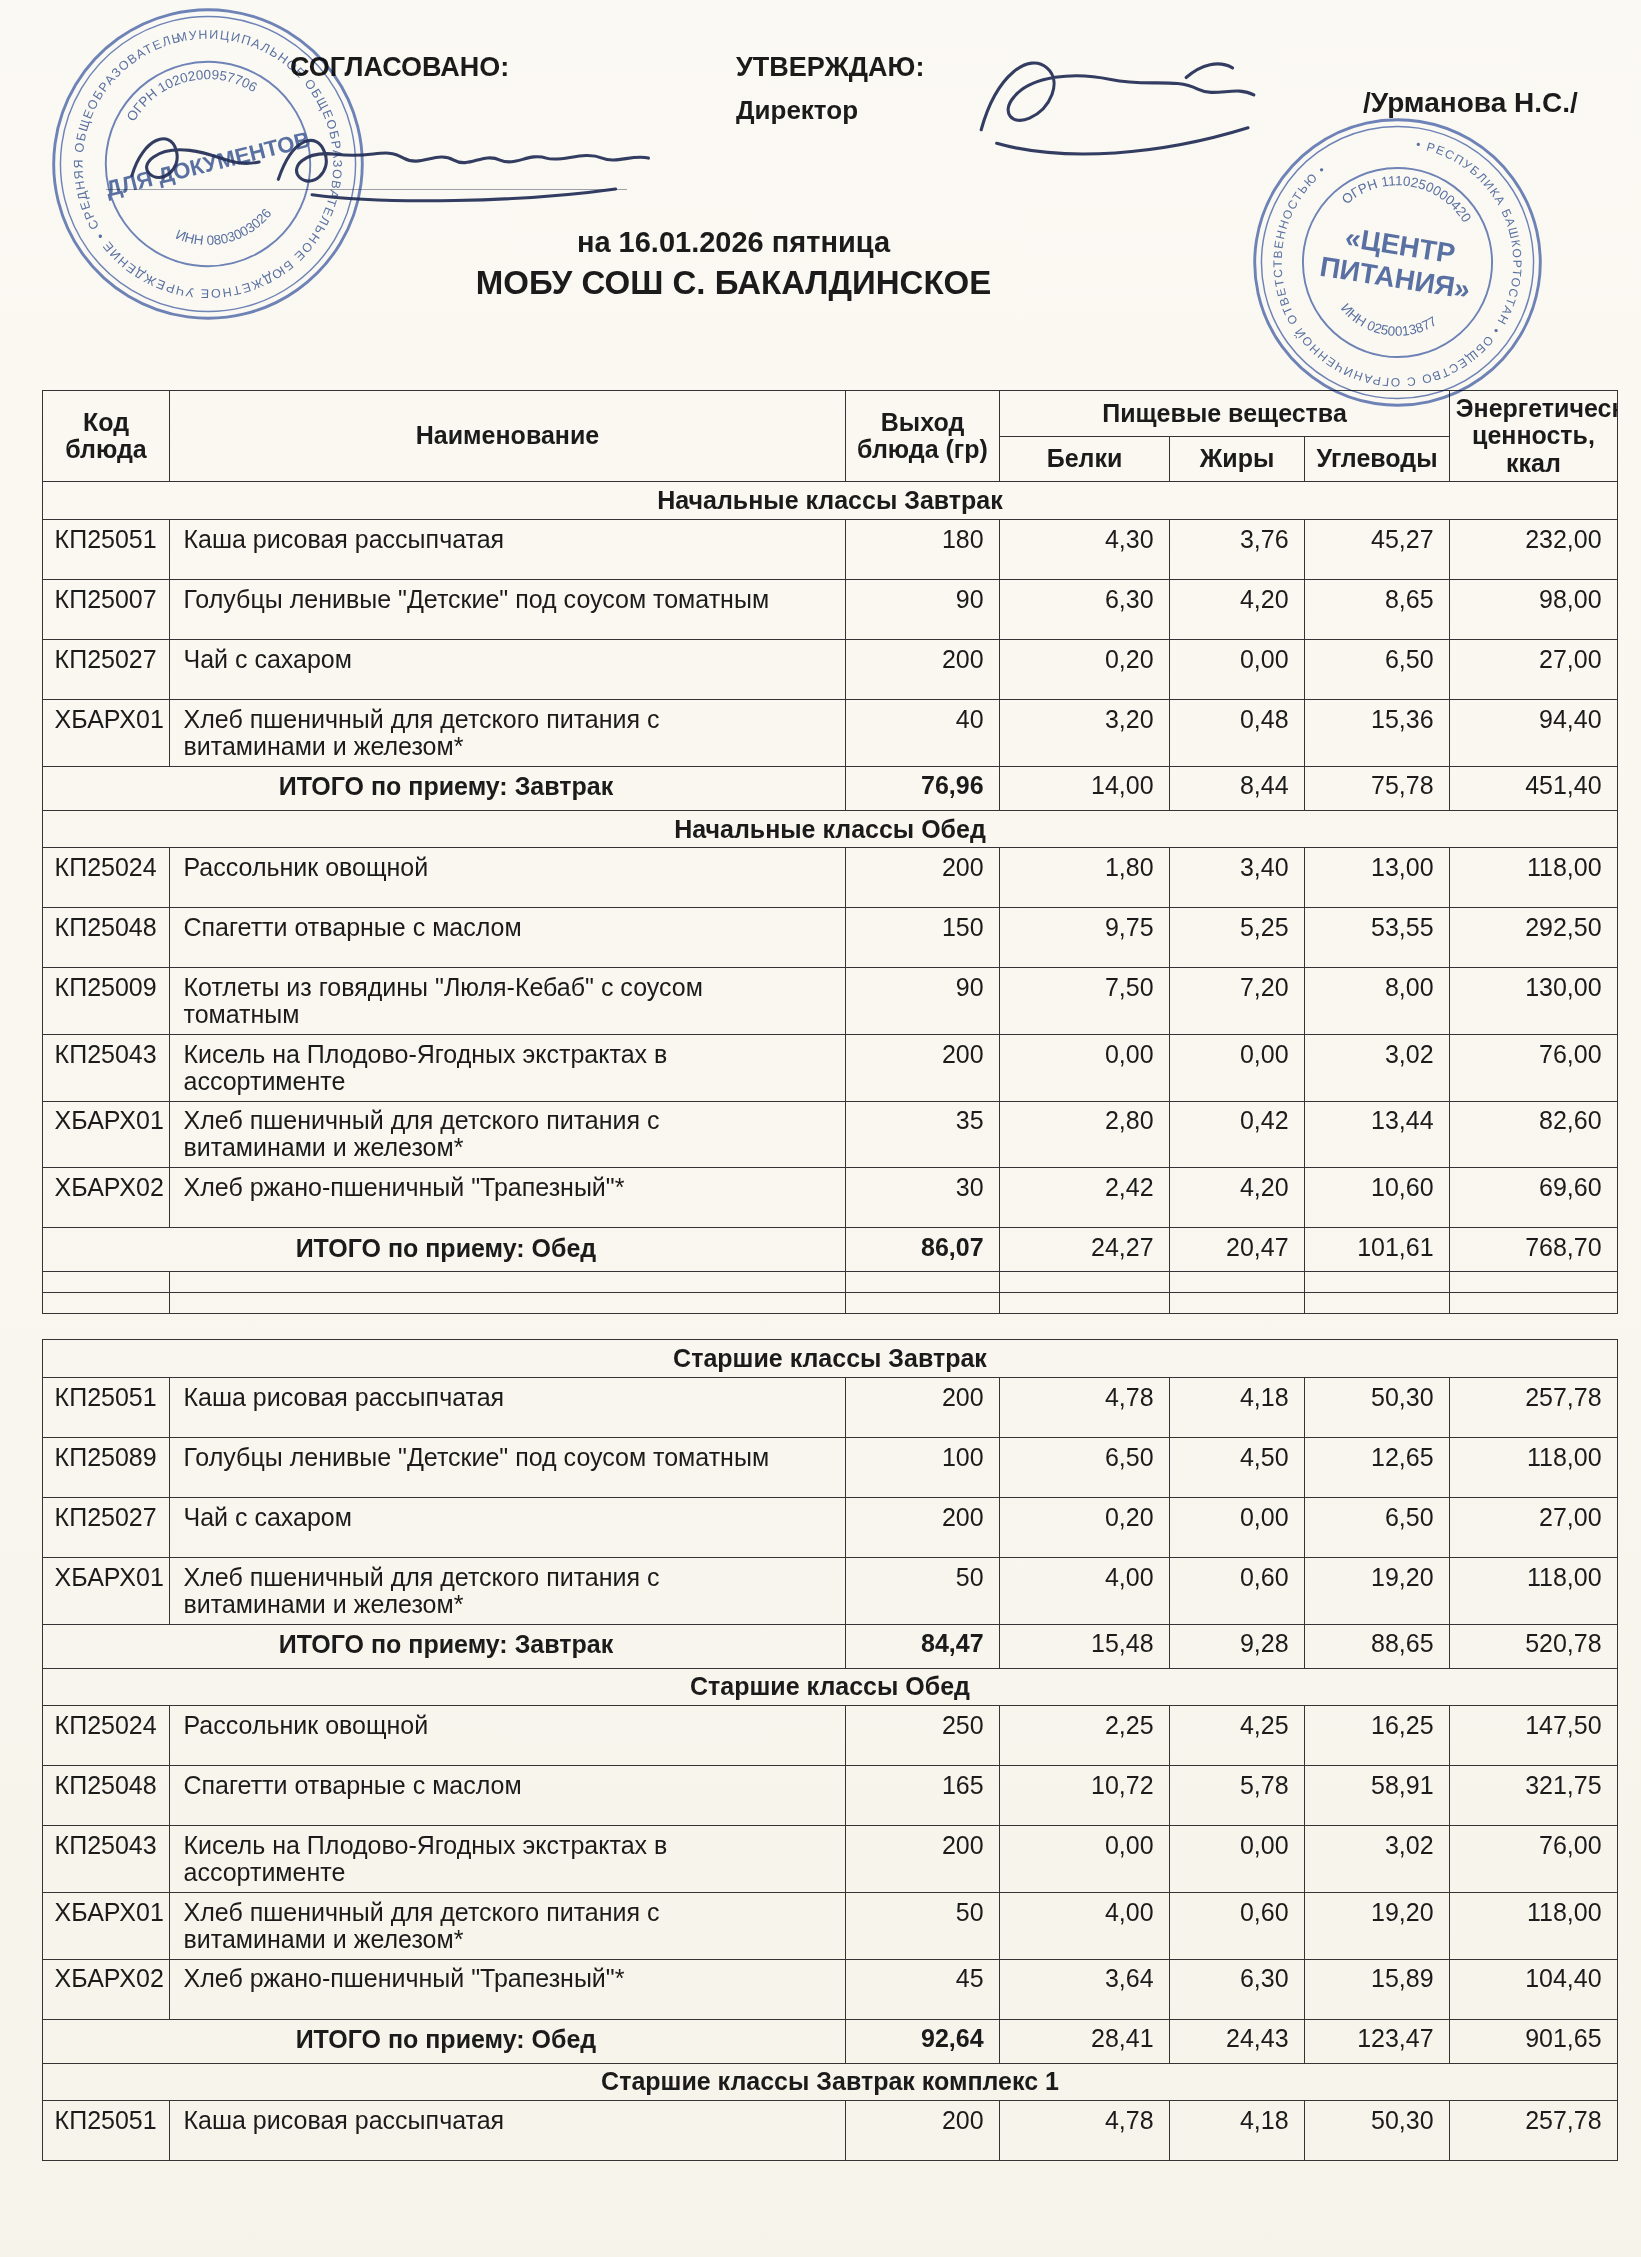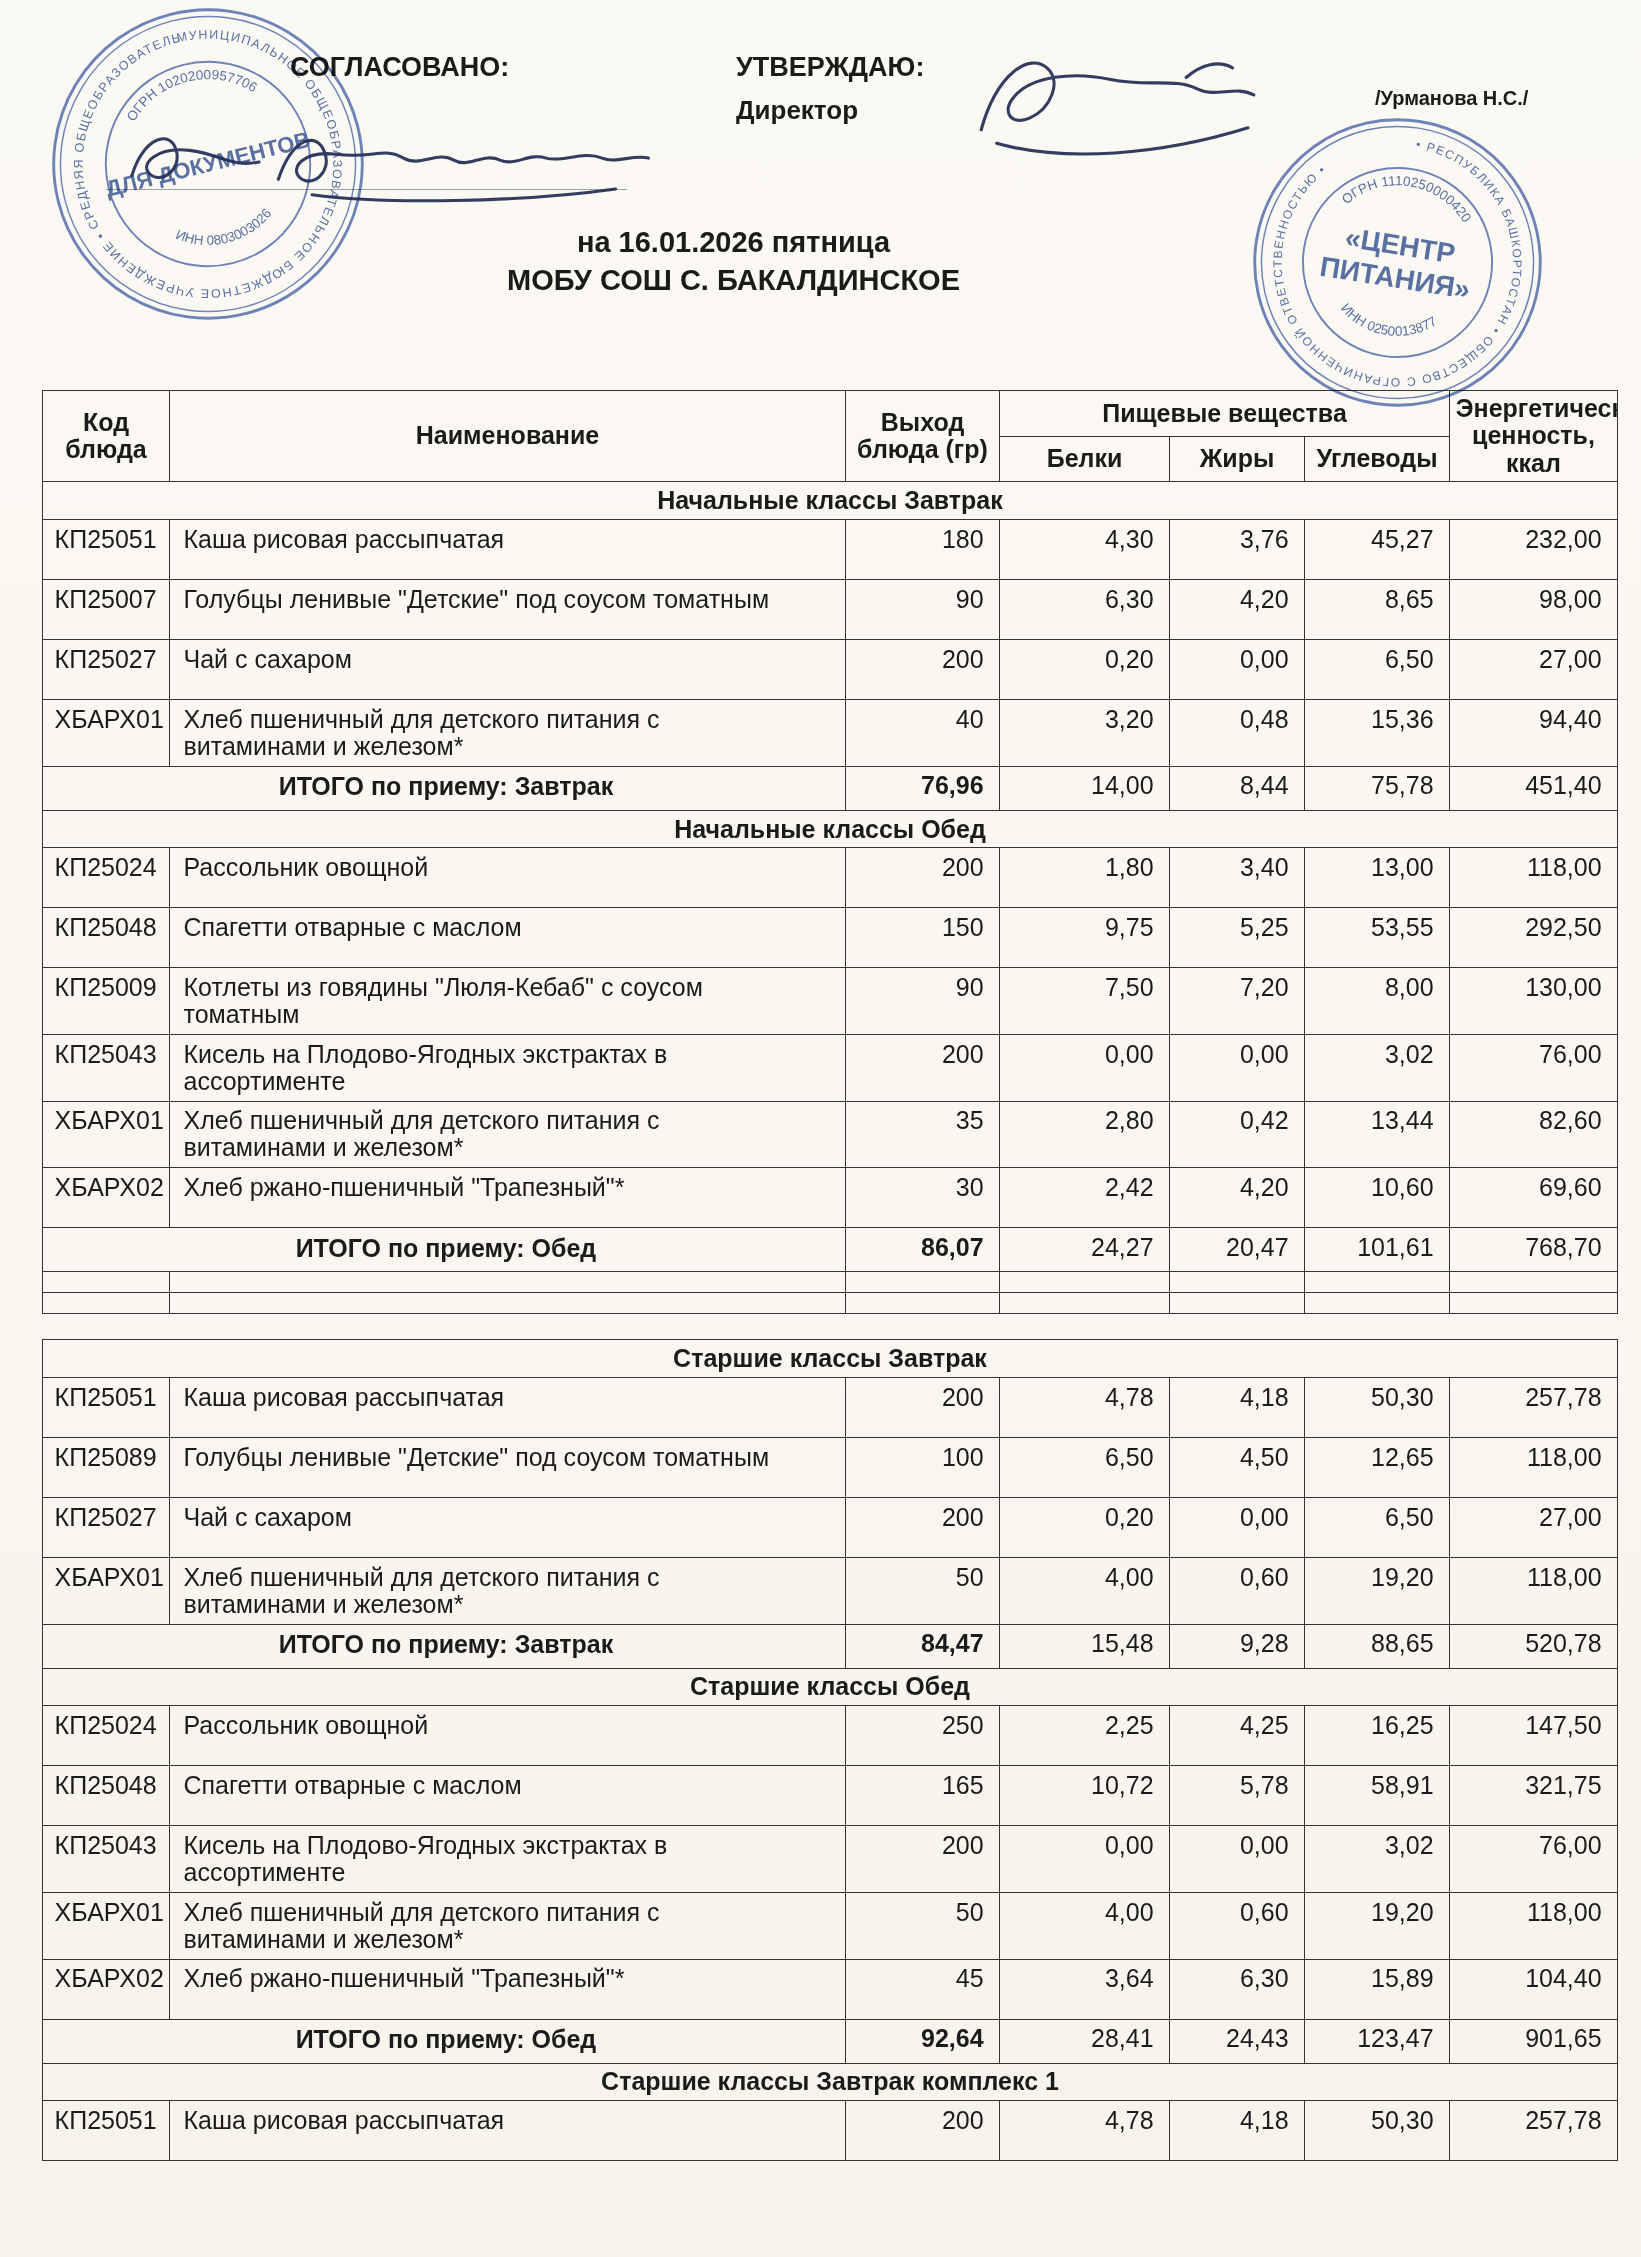--- a/index.html
+++ b/index.html
@@ -12,27 +12,27 @@
     color: #1b1b1b;
   }
   .page { position: relative; width: 1641px; height: 2257px; }
 
   
   .header { position: relative; height: 390px; }
   .agreed-label   { position: absolute; left: 290px; top: 52px;  font-size: 27px; font-weight: bold; }
   .agreed-role    { position: absolute; left: 93px;  top: 89px;  font-size: 25px; font-weight: bold; }
   .approved-label { position: absolute; left: 736px; top: 52px;  font-size: 27px; font-weight: bold; }
   .approved-role  { position: absolute; left: 736px; top: 95px;  font-size: 26px; font-weight: bold; }
-  .director-name  { position: absolute; left: 1363px; top: 87px; font-size: 20px; font-weight: bold; margin-left: 12px; }
+  .director-name  { position: absolute; left: 1363px; top: 87px; font-size: 28px; font-weight: bold; }
   .sign-line { position: absolute; left: 106px; top: 189px; width: 521px; border-bottom: 1.9px solid rgba(45,50,80,.45); }
 
   .title-block { position: absolute; left: 183px; top: 216px; width: 1101px; text-align: center; }
   .title-menu   { font-size: 36px; font-weight: bold; letter-spacing: 1px; }
   .title-date   { font-size: 29px; font-weight: bold; margin-top: 9.7px; }
-  .title-school { font-size: 29px; font-weight: bold; margin-top: 5.8px; }
+  .title-school { font-size: 33px; font-weight: bold; margin-top: 5.8px; }
 
   
   .stamp { position: absolute; mix-blend-mode: multiply; opacity: .88; }
   .stamp-left  { left: 46px;  top: 1.9px;   transform: rotate(-14deg); }
   .stamp-right { left: 1247px; top: 112px; transform: rotate(9deg); }
   .stamp circle { fill: none; stroke: rgba(62, 92, 170, .85); }
   .stamp text { fill: #44609f; }
 
   .signature { position: absolute; }
   .sig-left     { left: 114px; top: 108px; }

